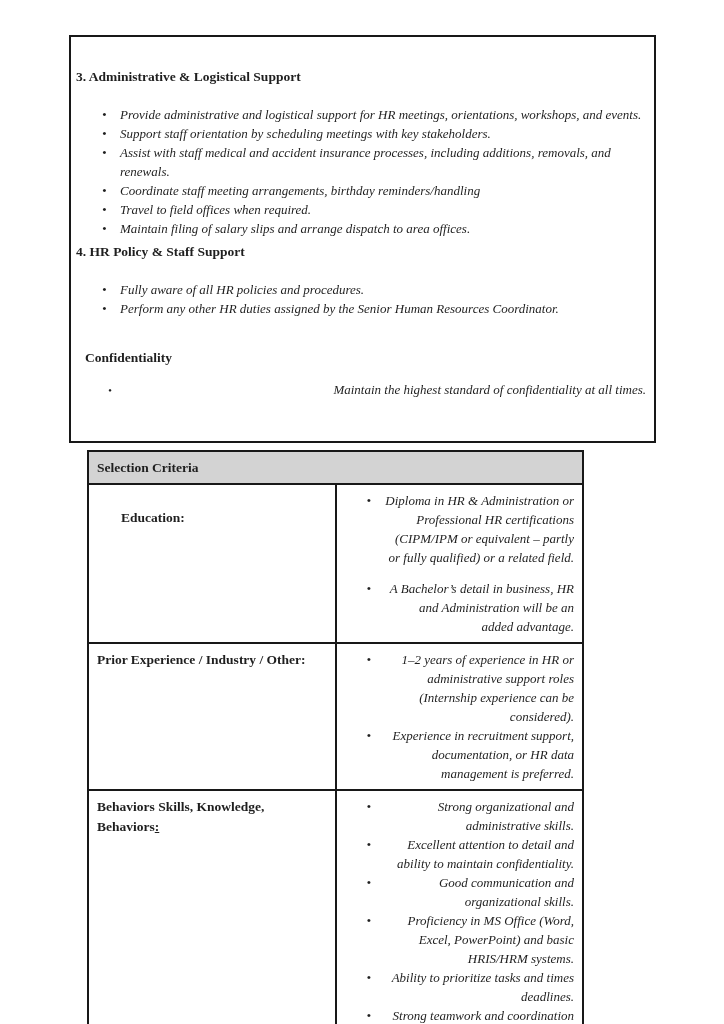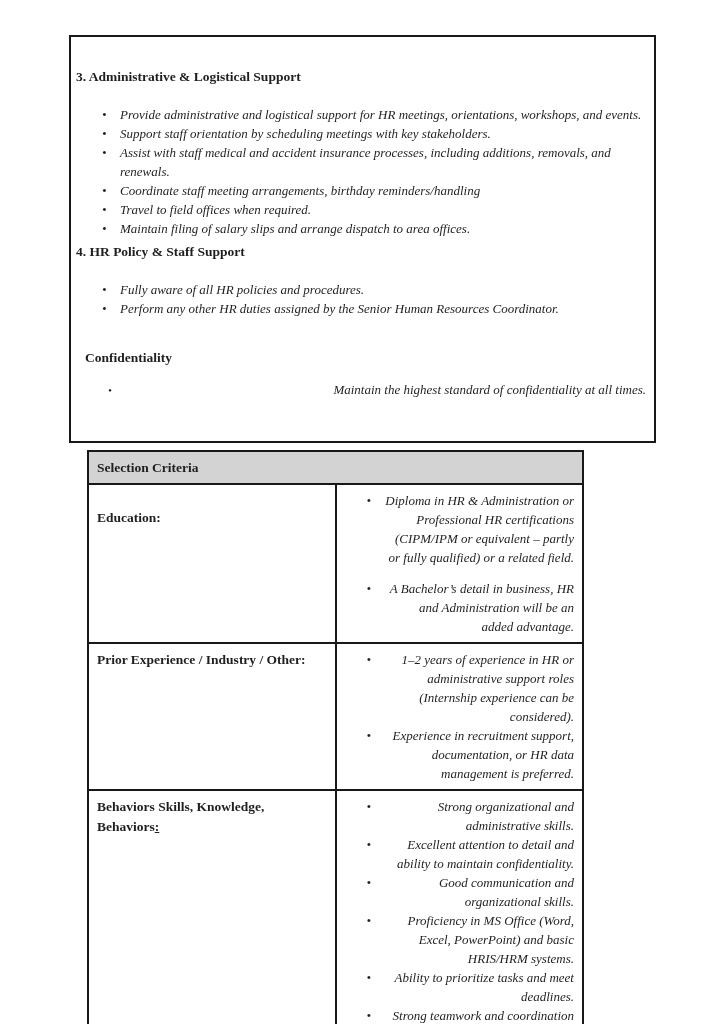--- a/index.html
+++ b/index.html
@@ -80,21 +80,21 @@
     width: 204px;
     font-weight: bold;
     font-size: 13.5px;
     line-height: 20px;
   }
   td.value-cell { padding-right: 14px; }
   td.value-cell ul.bullets { margin-left: 20px; margin-bottom: 0; text-align: right; }
   tr.row-education td { height: 119px; }
   tr.row-experience td { height: 121px; }
   tr.row-skills td { height: 184px; }
-  .label-education-inner { margin-top: 17px; }
+  .label-education-inner { margin-top: 17px; margin-left: 24px; }
   li.gap-before { margin-top: 12px; }
   .u-colon { text-decoration: underline; }
 </style>
 </head>
 <body>
 
 <div class="page">
 
   <div class="content-box">
 
@@ -160,21 +160,21 @@
       <tr class="row-skills">
         <td class="label-cell">
           <div><span>Behaviors Skills, Knowledge, Behaviors</span><span class="u-colon">:</span></div>
         </td>
         <td class="value-cell">
           <ul class="bullets">
             <li>Strong organizational and administrative skills.</li>
             <li>Excellent attention to detail and ability to maintain confidentiality.</li>
             <li>Good communication and organizational skills.</li>
             <li>Proficiency in MS Office (Word, Excel, PowerPoint) and basic HRIS/HRM systems.</li>
-            <li>Ability to prioritize tasks and meet deadlines.</li>
+            <li>Ability to prioritize tasks and times deadlines.</li>
             <li>Strong teamwork and coordination skills.</li>
           </ul>
         </td>
       </tr>
     </tbody>
   </table>
 
 </div>
 
 </body></html>

